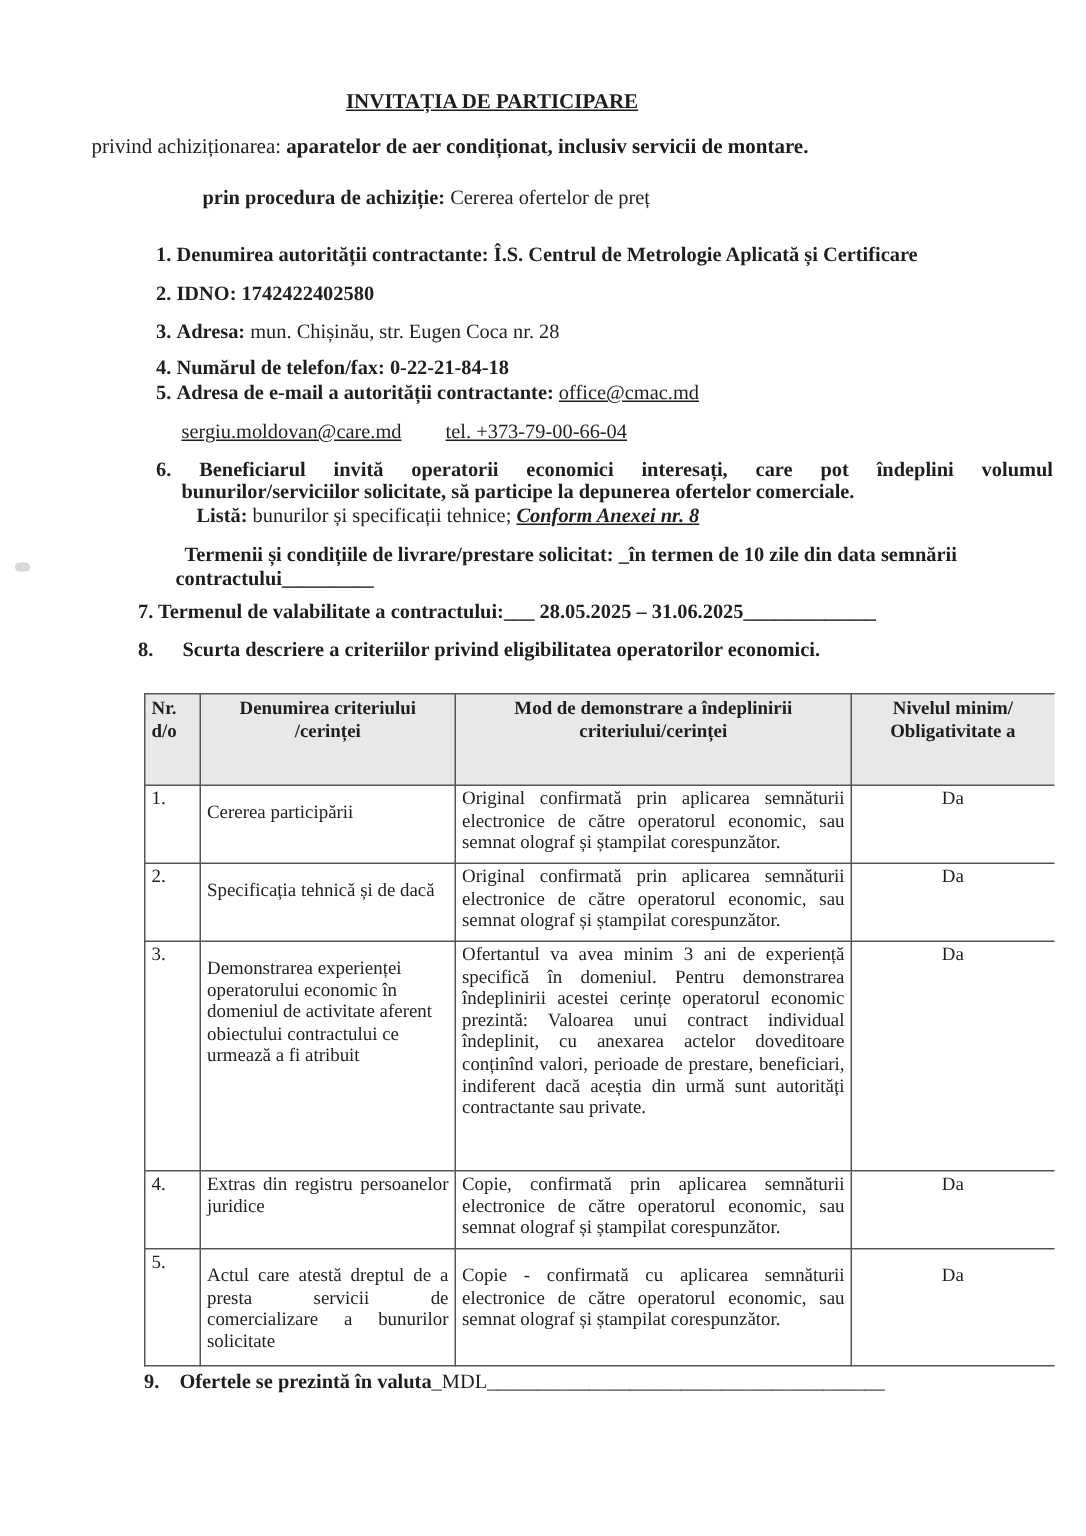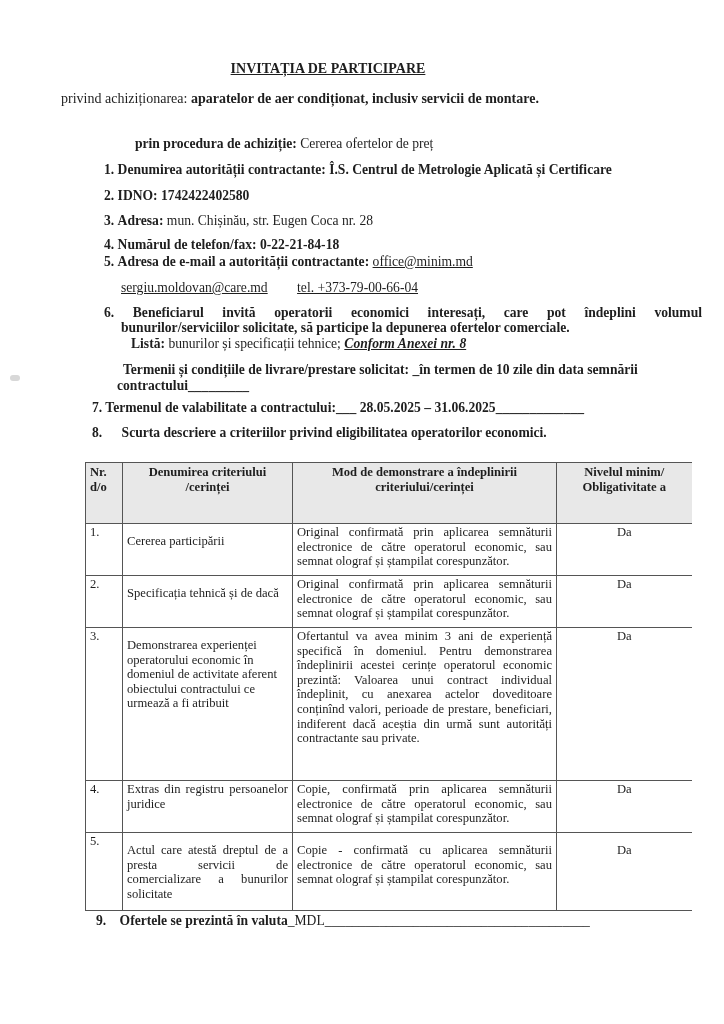--- a/index.html
+++ b/index.html
@@ -8,21 +8,21 @@
     font-family: "Liberation Serif", "DejaVu Serif", serif; color: #1e1e1e; font-size: 13.4px;
   }
   .abs { position: absolute; white-space: nowrap; }
   b, .b { font-weight: bold; }
   .u { text-decoration: underline; }
   .title { left: 0; width: 656px; top: 61px; text-align: center; font-weight: bold; font-size: 14px; text-decoration: underline; }
   .subtitle { left: 0; width: 600px; top: 91px; text-align: center; font-size: 14px; }
   .line { font-size: 13.6px; }
   .just { white-space: normal; text-align: justify; text-align-last: justify; }
   table.crit {
-    position: absolute; left: 85px; top: 462px; border-collapse: collapse; table-layout: fixed;
+    position: absolute; left: 96px; top: 462px; border-collapse: collapse; table-layout: fixed;
     font-size: 12.6px; line-height: 14.6px;
   }
   table.crit td, table.crit th {
     border: 1px solid #555; vertical-align: top; padding: 1px 4px;
   }
   table.crit th {
     background: #e8e8e8; font-weight: bold; text-align: center; padding-top: 2px; height: 57px;
   }
   table.crit td.last, table.crit th.last { border-right: none; }
   .nr { padding-top: 2px; }
@@ -36,21 +36,21 @@
 <body>
 
 <div class="abs mark"></div>
 
 <div class="abs title">INVITAȚIA DE PARTICIPARE</div>
 
 <div class="abs subtitle">
   <span>privind achiziționarea: </span><b>aparatelor de aer condiționat, inclusiv servicii de montare.</b>
 </div>
 
-<div class="abs line" style="left:135px; top:136px;">
+<div class="abs line" style="left:135px; top:124px;">
   <b>prin procedura de achiziție:</b><span> Cererea ofertelor de preț</span>
 </div>
 
 <div class="abs line b" style="left:104px; top:162px;">
   <span>1.</span>
   <span>Denumirea autorității contractante: Î.S. Centrul de Metrologie Aplicată și Certificare</span>
 </div>
 
 <div class="abs line b" style="left:104px; top:188px;">
   <span>2.</span>
@@ -63,21 +63,21 @@
 </div>
 
 <div class="abs line b" style="left:104px; top:237px;">
   <span>4.</span>
   <span>Numărul de telefon/fax: 0-22-21-84-18</span>
 </div>
 
 <div class="abs line" style="left:104px; top:254px;">
   <b>5.</b>
   <b>Adresa de e-mail a autorității contractante:</b>
-  <span class="u">office@minim.md</span>
+  <span class="u">office@cmac.md</span>
 </div>
 
 <div class="abs line" style="left:121px; top:280px;">
   <span class="u">sergiu.moldovan@care.md</span>
   <span class="u" style="margin-left:26px;">tel. +373-79-00-66-04</span>
 </div>
 
 <div class="abs line b just" style="left:104px; top:305px; width:598px;">
   <span>6.</span>
   <span>Beneficiarul invită operatorii economici interesați, care pot îndeplini volumul</span>

